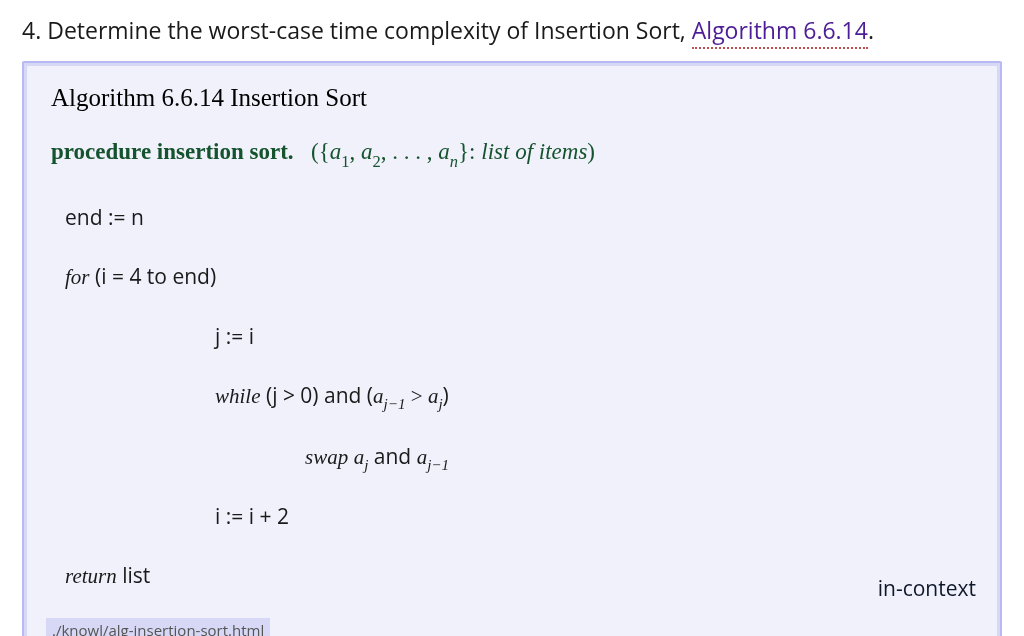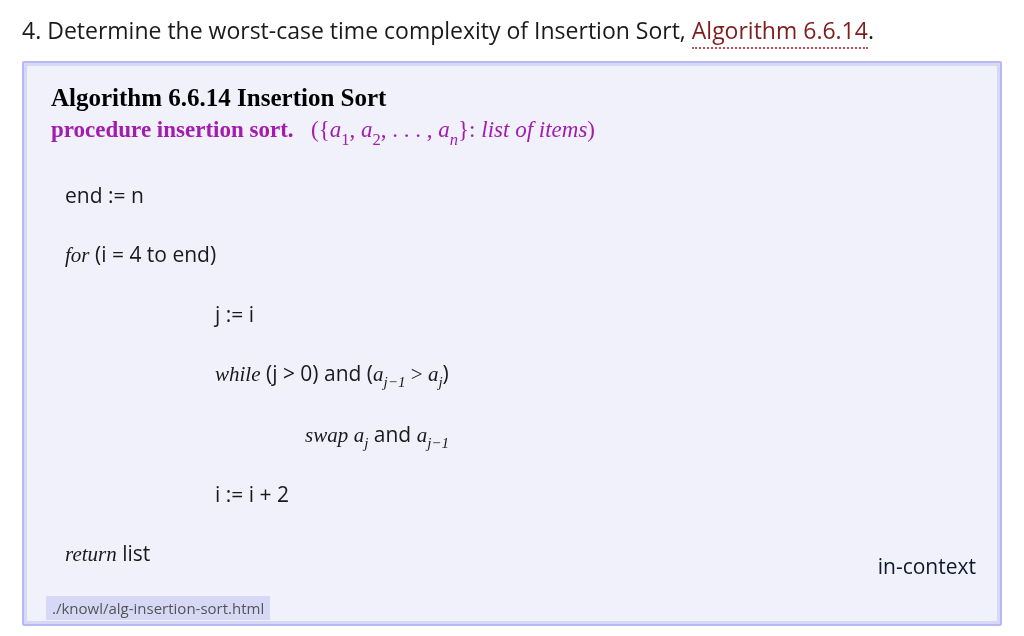--- a/index.html
+++ b/index.html
@@ -17,46 +17,47 @@
     .question {
       font-size: 23px;
       line-height: 1.45;
       margin-bottom: 14px;
       font-weight: 400;
     }
     .question-num {
       display: inline;
     }
     .link-ref {
-      color: #7f1d1d;
+      color: #4c1d95;
       border-bottom: 2px dotted #c05050;
       padding-bottom: 1px;
     }
     .algo-box {
       border: 2px solid #b8b8f5;
       background: #d7d8f5;
       border-radius: 2px;
       padding: 3px;
       position: relative;
     }
     .algo-inner {
       background: #f0f1fb;
       padding: 18px 24px 46px 24px;
       border-radius: 1px;
     }
     .algo-title {
       font-family: Georgia, 'Times New Roman', serif;
       font-size: 25px;
-      font-weight: bold;
+      font-weight: normal;
+      margin-bottom: 22px;
       color: #000;
     }
     .procedure-line {
       font-size: 23px;
       margin-bottom: 28px;
-      color: #a21caf;
+      color: #14532d;
     }
     .proc-kw {
       font-family: Georgia, 'Times New Roman', serif;
       font-weight: bold;
     }
     .proc-args {
       font-family: Georgia, 'Times New Roman', serif;
     }
     .mathit {
       font-family: Georgia, 'Times New Roman', serif;

